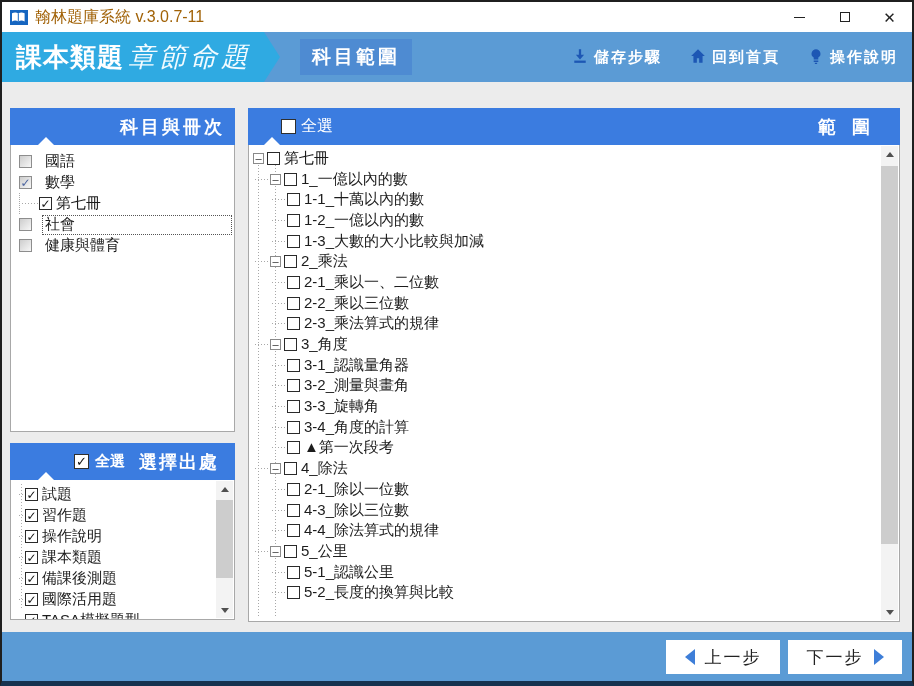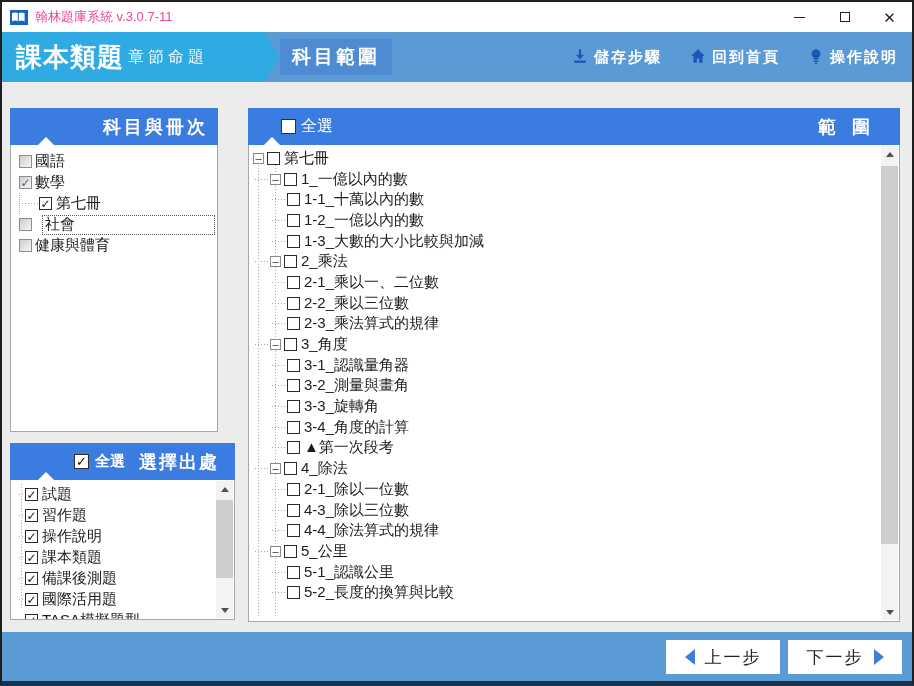--- a/index.html
+++ b/index.html
@@ -4,64 +4,64 @@
 <style>
   * { margin:0; padding:0; box-sizing:border-box; }
   html,body { background:#3a3a3a; }
   body { font-family:"Liberation Sans","DejaVu Sans",sans-serif; }
   .window{ position:relative; width:914px; height:686px; background:#ececec;
     border:2px solid #1f1f1f; border-bottom:5px solid #16324f; overflow:hidden; }
 
   
   .titlebar{ height:30px; background:#ffffff; display:flex; align-items:center; padding-left:8px; }
   .appicon{ width:18px; height:15px; margin-right:7px; flex:0 0 auto; }
-  .titletext{ font-size:13px; color:#ec4899; }
+  .titletext{ font-size:16px; color:#a16207; }
   .wincontrols{ margin-left:auto; display:flex; height:100%; }
   .wbtn{ width:45px; height:100%; display:flex; align-items:center; justify-content:center; color:#222; }
   .glyph-min{ width:11px; height:1px; background:#222; }
   .glyph-max{ width:10px; height:10px; border:1px solid #222; }
   .glyph-close{ font-size:15px; line-height:1; }
 
   
   .banner{ height:50px; background:#5b9bd5; display:flex; align-items:center; position:relative; }
   .logo{ height:50px; width:278px; background:#2faae2; display:flex; align-items:center; padding-left:14px;
     clip-path:polygon(0 0, calc(100% - 16px) 0, 100% 50%, calc(100% - 16px) 100%, 0 100%); flex:0 0 auto; }
   .brand-bold{ color:#fff; font-size:26px; font-weight:bold; letter-spacing:1px; }
-  .brand-light{ color:#f2fbff; font-size:16px; font-weight:300; letter-spacing:4px; margin-left:4px; }
-  .tab{ background:#4e8bd2; color:#fff; font-size:19px; font-weight:bold;
+  .brand-light{ color:#f2fbff; font-size:27px; font-weight:300; letter-spacing:4px; margin-left:4px;font-style:italic; }
+  .tab{ margin-left:20px; background:#4e8bd2; color:#fff; font-size:19px; font-weight:bold;
     letter-spacing:3px; padding:5px 12px; }
   .banner-actions{ margin-left:auto; display:flex; align-items:center; gap:28px; margin-right:14px; }
   .b-act{ display:flex; align-items:center; gap:6px; color:#fff; font-size:15px; font-weight:bold; letter-spacing:2px; }
   .b-act svg{ width:16px; height:16px; fill:#1d57b4; }
 
   
   .main{ position:relative; height:550px; background:#ececec; }
   .panel-hdr{ height:37px; background:#3b7ce0; position:relative; display:flex; align-items:center; color:#fff; }
   .panel-hdr .tri{ position:absolute; bottom:0; width:0; height:0;
     border-left:8px solid transparent; border-right:8px solid transparent; border-bottom:8px solid #fff; }
   .hdr-title{ font-size:18px; font-weight:bold; letter-spacing:3px; }
   .cb-hdr{ width:15px; height:15px; background:#fff; border:1px solid #2f2f2f; display:flex;
     align-items:center; justify-content:center; font-size:13px; font-weight:bold; color:#111; line-height:1; }
   .panel-body{ background:#fff; border:1px solid #a8a8a8; border-top:none; position:relative; overflow:hidden; }
 
-  .subjects{ position:absolute; left:8px; top:26px; width:208px; }
+  .subjects{ position:absolute; left:8px; top:26px; width:225px; }
   .subjects .panel-body{ height:287px; padding-top:6px; }
   .sources{ position:absolute; left:8px; top:361px; width:225px; }
   .sources .panel-body{ height:140px; padding-top:4px;
     background-image:repeating-linear-gradient(to bottom,#b0b0b0 0 1px,transparent 1px 3px);
     background-size:1px calc(100% - 14px); background-position:10px 4px; background-repeat:no-repeat; }
   .scope{ position:absolute; left:246px; top:26px; width:652px; }
   .scope .panel-body{ height:477px; padding-top:3px; }
 
   .row{ display:flex; align-items:center; height:21px; padding-left:8px; font-size:15px; color:#1c1c1c; }
   .cb{ width:13px; height:13px; flex:0 0 auto; display:flex; align-items:center; justify-content:center;
     font-size:12px; line-height:1; font-weight:bold; }
   .cb3d{ background:linear-gradient(135deg,#cdcdcd,#f7f7f7); border:1px solid #8d8d8d; color:#4a639e; }
   .cbflat{ background:#fff; border:1px solid #2a2a2a; color:#111; }
-  .row .lbl{ margin-left:3px; white-space:nowrap; }
+  .row .lbl{ margin-left:13px; white-space:nowrap; }
   .row .lbl.tight{ margin-left:4px; }
   .focusbox{ flex:1; border:1px dotted #555; margin-left:10px; margin-right:2px; padding-left:2px;
     height:20px; display:flex; align-items:center; white-space:nowrap; }
   .ind{ flex:0 0 auto; height:100%; }
   .connect{ background-image:repeating-linear-gradient(to right,#a8a8a8 0 1px,transparent 1px 3px);
     background-size:calc(100% - 2px) 1px; background-position:2px center; background-repeat:no-repeat; }
   .vline{ border-left:1px dotted #a8a8a8; }
 
   
   .tree{ position:relative; height:100%;

